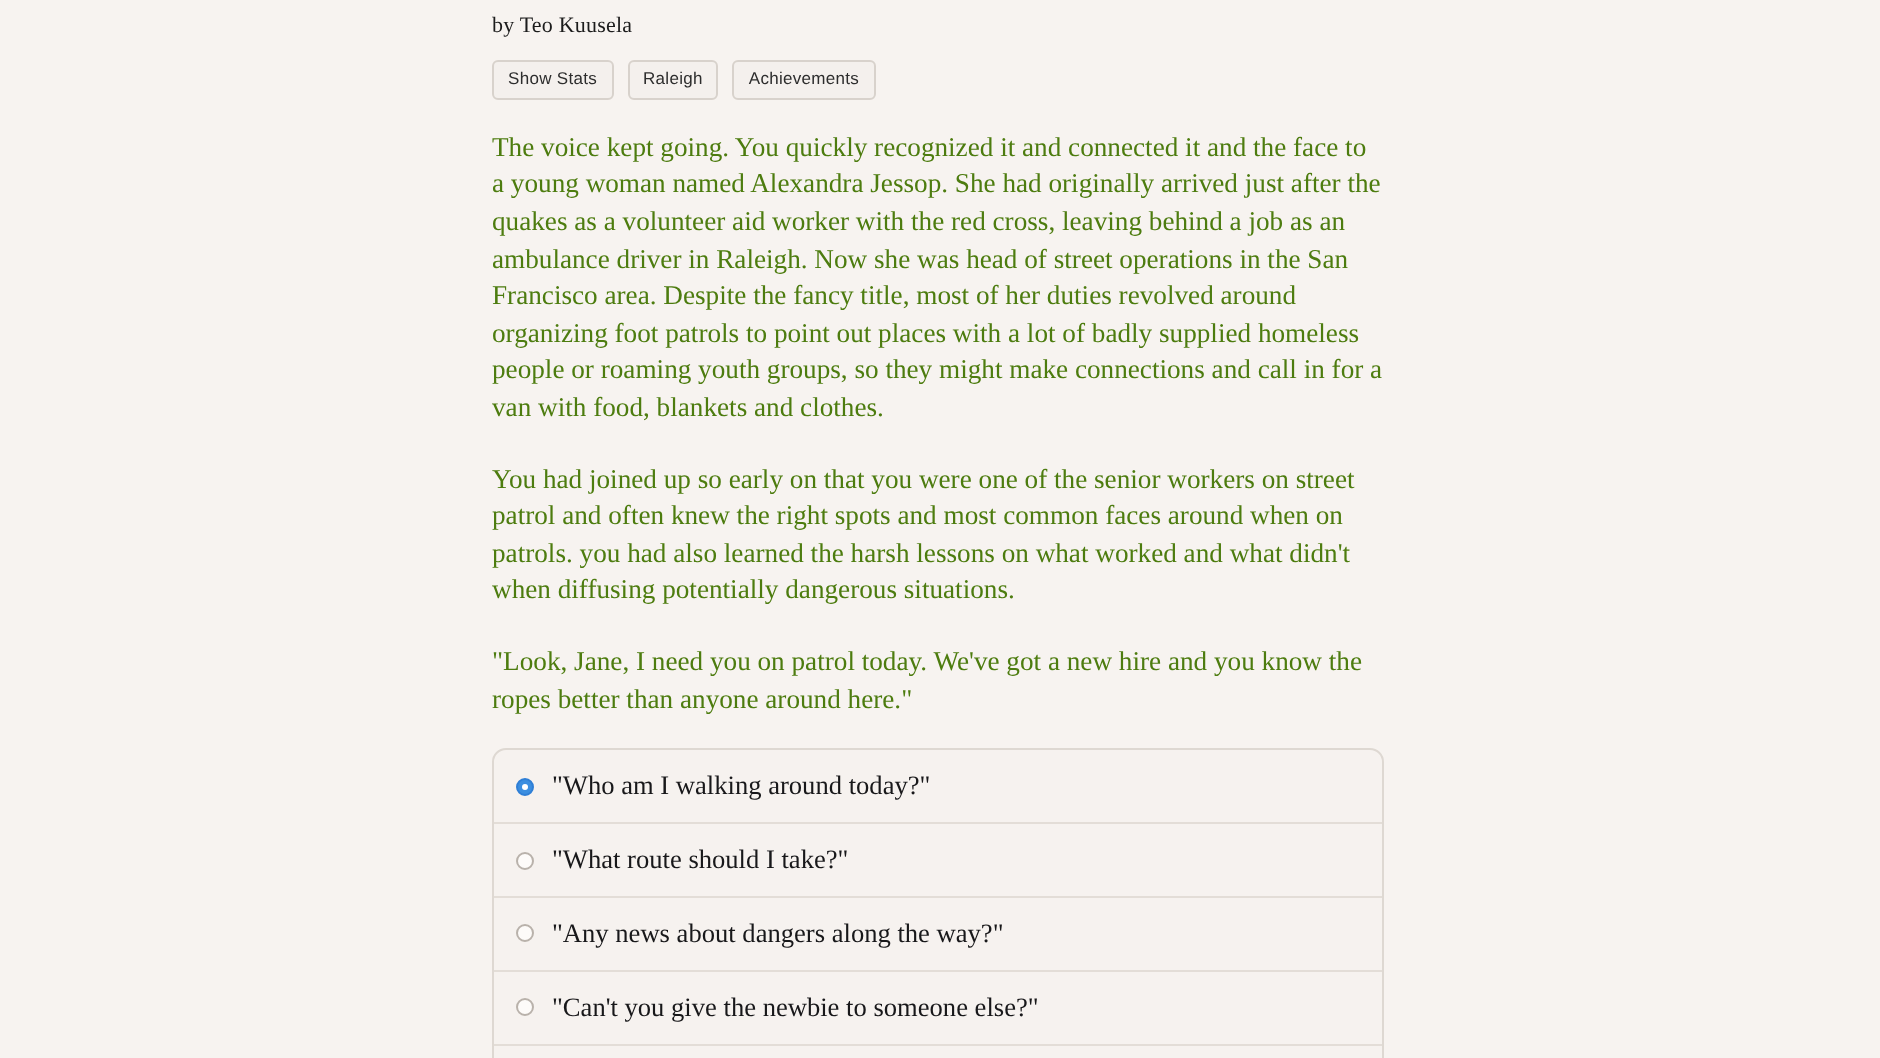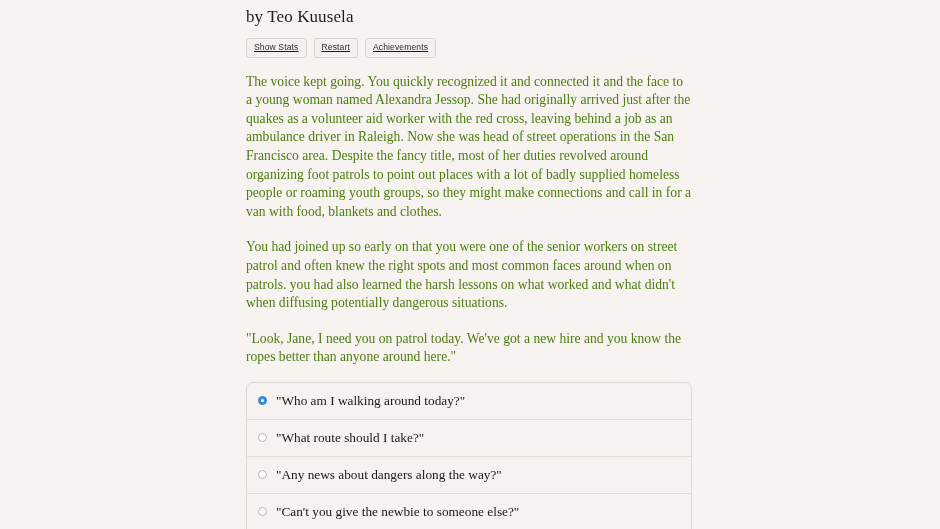--- a/index.html
+++ b/index.html
@@ -21,33 +21,32 @@
     box-sizing: border-box;
   }
   .content {
     position: absolute;
     left: 246px;
     top: 0px;
     width: 446px;
   }
   .byline {
     font-family: "Liberation Serif", serif;
-    font-size: 17px;
+    font-size: 11px;
     line-height: 1.3;
     color: #1c1c1c;
     margin: 0;
     padding-top: 6px;
     letter-spacing: 0.1px;
   }
   .toolbar {
     display: flex;
     gap: 7px;
     margin-top: 10px;
     align-items: flex-start;
-    text-decoration: underline;
   }
   .tool-btn {
     font-family: "Liberation Sans", sans-serif;
     font-size: 8.5px;
     line-height: 1;
     color: #2d2d2d;
     background: #f4f0ed;
     border: 1px solid #d8d2cc;
     border-radius: 3px;
     padding: 4px 7px 5px 7px;
@@ -124,21 +123,21 @@
 </head>
 <body>
 
 <div class="page">
   <div class="content">
 
     <div class="byline">by Teo Kuusela</div>
 
     <div class="toolbar">
       <button class="tool-btn">Show Stats</button>
-      <button class="tool-btn">Restart</button>
+      <button class="tool-btn">Raleigh</button>
       <button class="tool-btn">Achievements</button>
     </div>
 
     <div class="story">
       <p>The voice kept going. You quickly recognized it and connected it and the face to a young woman named Alexandra Jessop. She had originally arrived just after the quakes as a volunteer aid worker with the red cross, leaving behind a job as an ambulance driver in Raleigh. Now she was head of street operations in the San Francisco area. Despite the fancy title, most of her duties revolved around organizing foot patrols to point out places with a lot of badly supplied homeless people or roaming youth groups, so they might make connections and call in for a van with food, blankets and clothes.</p>
       <p>You had joined up so early on that you were one of the senior workers on street patrol and often knew the right spots and most common faces around when on patrols. you had also learned the harsh lessons on what worked and what didn't when diffusing potentially dangerous situations.</p>
       <p>"Look, Jane, I need you on patrol today. We've got a new hire and you know the ropes better than anyone around here."</p>
     </div>
 
     <div class="options">

